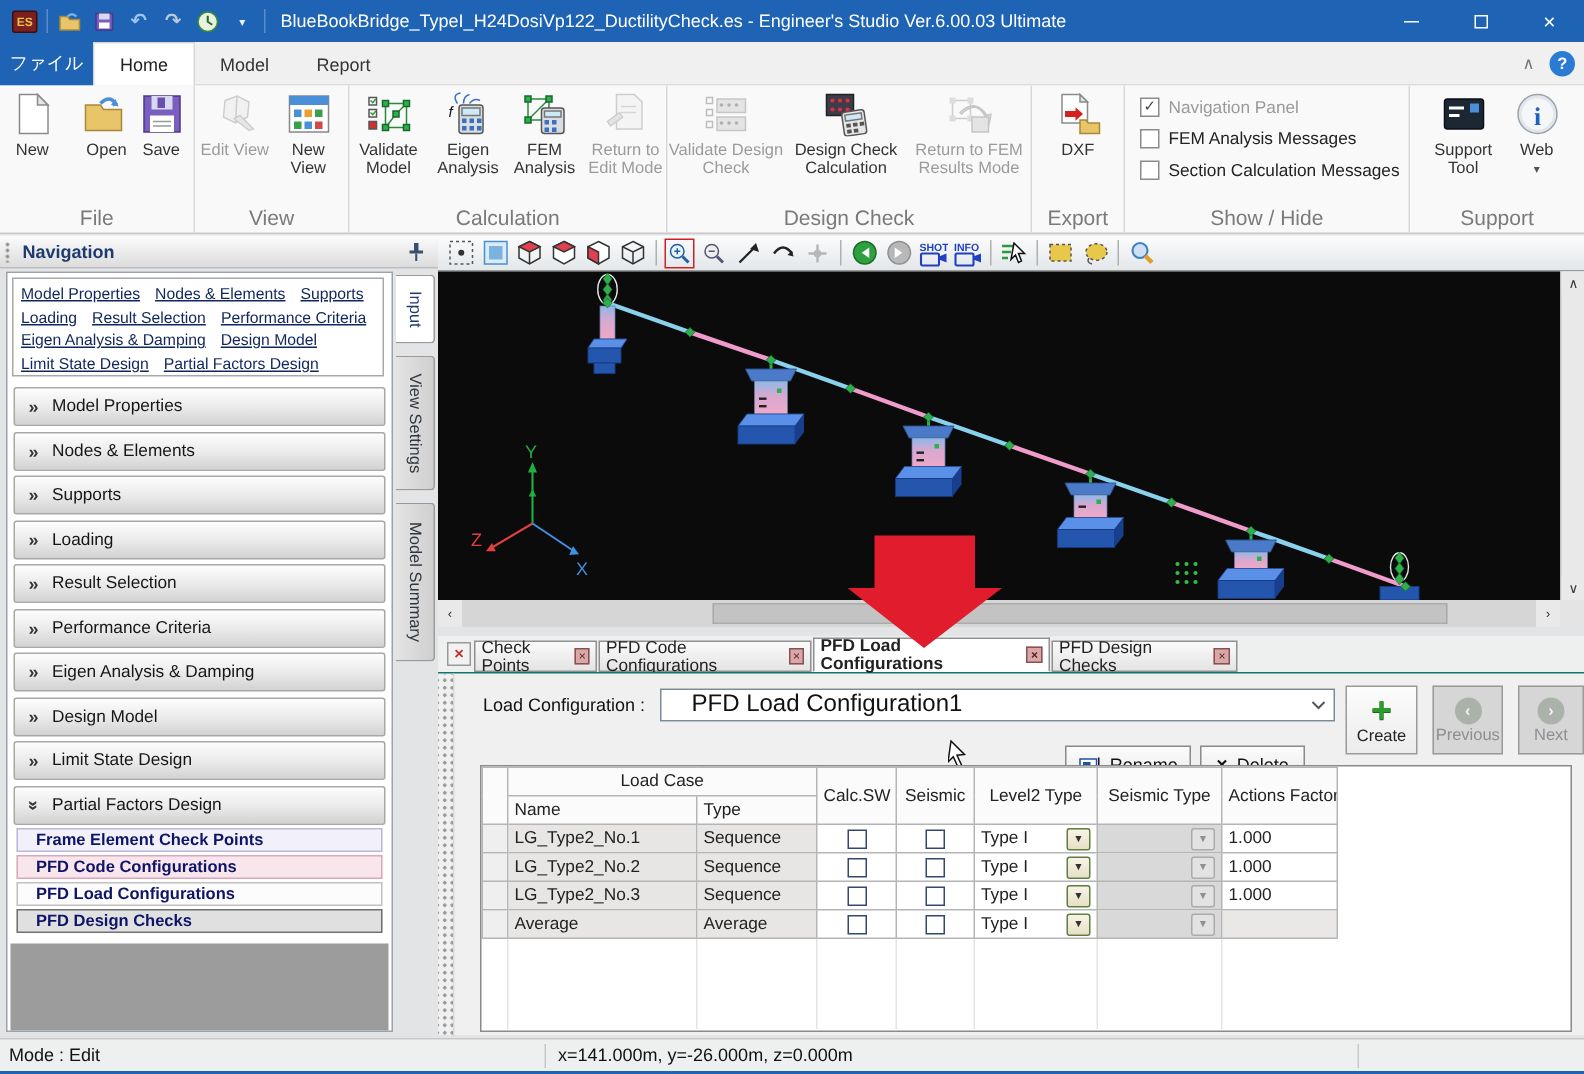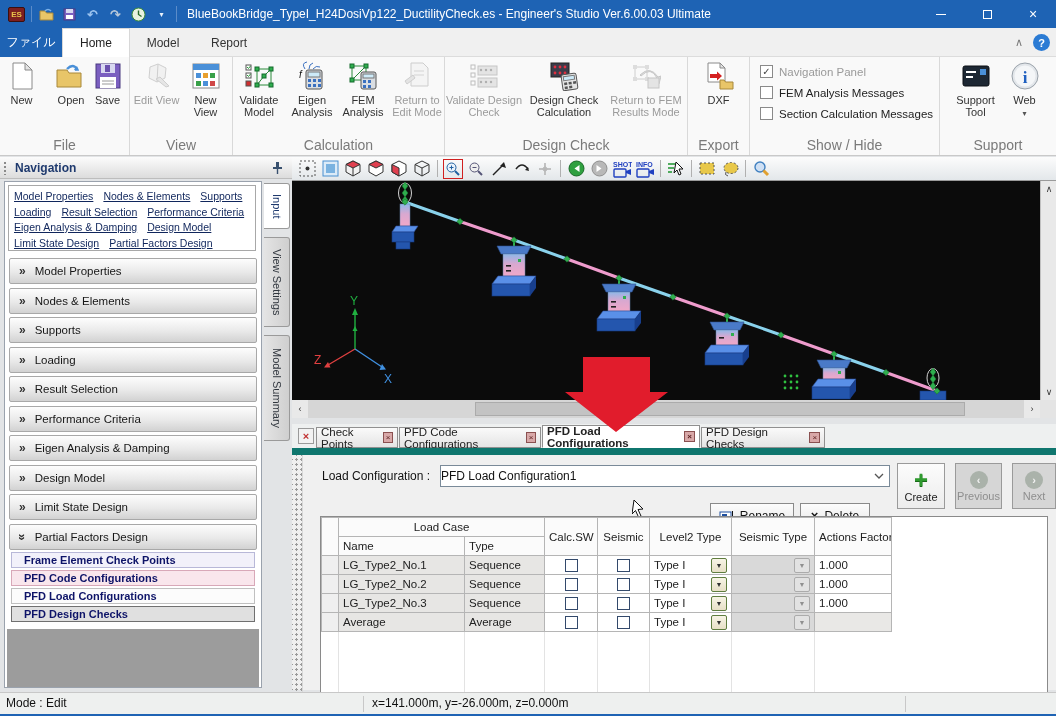--- a/index.html
+++ b/index.html
@@ -76,25 +76,25 @@
   .scorner { position:absolute; left:748px; top:244px; width:16px; height:18px; background:#e4e4e4; }
 
   
   .tabbar { position:absolute; left:0; top:268px; width:764px; height:24px; background:#eef0f0; }
   .redx { position:absolute; left:6px; top:4px; width:16px; height:16px; background:#f2f2f2; border:1px solid #9a9a9a; color:#c03030; font-weight:bold; font-size:11px; display:flex; align-items:center; justify-content:center; }
   .dtab { position:absolute; top:3px; height:21px; background:linear-gradient(#fafafa,#e4e4e4); border:1px solid #909090; display:flex; align-items:center; justify-content:center; gap:5px; font-size:11.5px; color:#222; padding:0 4px; }
   .dtab.active { top:1px; height:23px; background:#ffffff; font-weight:bold; border-bottom:1px solid #fff; z-index:5; }
   .tclose { width:11px; height:11px; background:#d8a8a8; border:1px solid #8a5050; color:#5a2020; font-size:8px; line-height:1; display:flex; align-items:center; justify-content:center; }
 
   
-  .bpanel { position:absolute; left:0; top:292px; width:764px; height:242px; background:#f0f0f0; border-top:7px solid #0f766e; }
+  .bpanel { position:absolute; left:0; top:292px; width:764px; height:242px; background:#f0f0f0; border-top:1px solid #0f766e; }
   .splitdots { position:absolute; left:0; top:0; width:11px; height:242px; background-image:radial-gradient(#9a9a9a 1px, transparent 1.2px); background-size:5px 5px; background-position:2px 2px; border-right:1px solid #d8d8d8; }
   .lclabel { position:absolute; left:30px; top:14px; font-size:12px; color:#111; }
   .combo { position:absolute; left:148px; top:10px; width:450px; height:22px; background:#fff; border:1px solid #7a8a99; display:flex; align-items:center; }
-  .combo .val { flex:1; padding-left:0; font-size:12px; color:#111; }
+  .combo .val { flex:1; padding-left:20px; font-size:16px; color:#111; }
   .combo .carrow { width:20px; display:flex; align-items:center; justify-content:center; }
   .smallbtn { position:absolute; top:48px; height:25px; background:linear-gradient(#fcfcfc,#e8e8e8); border:1px solid #8a8a8a; display:flex; align-items:center; justify-content:center; gap:6px; font-size:12px; color:#111; }
   .bigbtn { position:absolute; top:8px; width:48px; height:46px; border:1px solid #9a9a9a; background:linear-gradient(#fcfcfc,#ececec); display:flex; flex-direction:column; align-items:center; justify-content:center; font-size:11px; color:#222; gap:1px; }
   .bigbtn.disabled { background:#d6d6d6; color:#8e8e8e; }
   .plusicon { color:#2f9a2f; font-size:24px; font-weight:bold; line-height:20px; text-shadow:0 1px 0 #1a6a1a; }
   .circico { width:18px; height:18px; border-radius:50%; background:#aab2aa; display:flex; align-items:center; justify-content:center; color:#f2f2f2; font-size:11px; font-weight:bold; }
 
   
   .tblwrap { position:absolute; left:28px; top:61px; width:728px; height:178px; background:#fff; border:1px solid #8a8a8a; }
   table.pfd { border-collapse:collapse; table-layout:fixed; font-size:11.5px; color:#222; }

